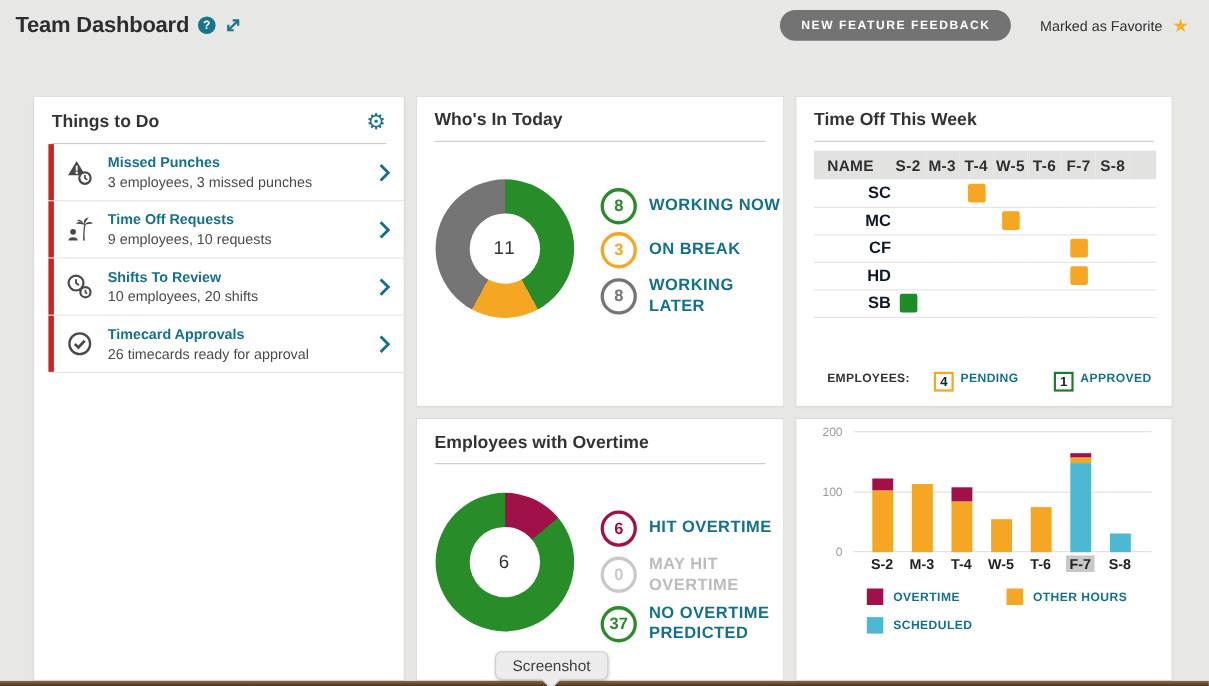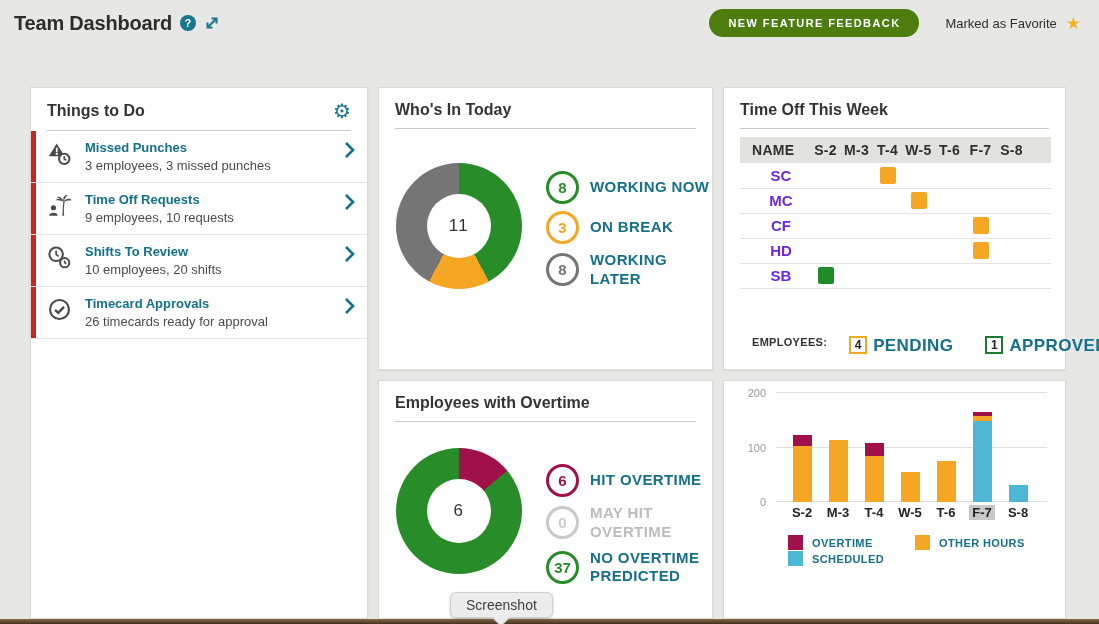--- a/index.html
+++ b/index.html
@@ -9,41 +9,41 @@
     background:#e7e7e5; font-family:"Liberation Sans", sans-serif; cursor:default;
   }
   
   .header { display:flex; justify-content:space-between; align-items:center; padding:8px 18px 0 14px; height:38px; }
   .title-group { display:flex; align-items:center; gap:8px; }
   .page-title { font-size:20px; font-weight:700; color:#2d2d2d; letter-spacing:-0.2px; }
   .help-icon { width:16px; height:16px; border-radius:50%; background:#17768a; color:#fff;
     font-size:11px; font-weight:700; display:flex; align-items:center; justify-content:center; cursor:pointer; }
   .expand-icon { cursor:pointer; display:flex; }
   .header-right { display:flex; align-items:center; gap:26px; }
-  .feedback-btn { background:#4d7c0f; color:#fff; border:none; border-radius:16px; padding:8px 19px;
+  .feedback-btn { background:#737373; color:#fff; border:none; border-radius:16px; padding:8px 19px;
     font-family:"Liberation Sans",sans-serif; font-size:11px; font-weight:700; letter-spacing:1.4px; cursor:pointer; }
   .favorite { display:flex; align-items:center; gap:9px; font-size:13px; color:#2f2f2f; }
   .star-icon { color:#f0b429; font-size:17px; line-height:1; cursor:pointer; }
 
   
   .grid { position:absolute; top:87px; left:30px; display:flex; gap:10px; }
   .col { display:flex; flex-direction:column; gap:10px; }
   .card { background:#fff; border:1px solid #dadad8; box-shadow:0 1px 2px rgba(0,0,0,.06); position:relative; }
   .card-todo { width:338px; height:532px; }
   .card-mid { width:335px; }
   .card-right { width:343px; }
   .row1 { height:283px; }
   .row2 { height:239px; }
   .card-head { margin:13px 16px 0; padding-bottom:9px; border-bottom:1px solid #c9c9c9;
     display:flex; justify-content:space-between; align-items:center; }
   .card-title { font-size:16px; font-weight:700; color:#333; }
   .gear-icon { color:#17768a; font-size:20px; line-height:1; cursor:pointer; }
 
   
-  .todo-item { position:relative; display:flex; margin-left:0;
+  .todo-item { position:relative; display:flex; align-items:center; margin-left:13px;
     padding:9px 12px 9px 15px; border-bottom:1px solid #e4e4e4; cursor:pointer; }
   .todo-item::before { content:""; position:absolute; left:0; top:0; bottom:0; width:5px; background:#c8251f; }
   .todo-icon { flex:0 0 27px; margin-right:12px; display:flex; }
   .todo-text { flex:1; }
   .todo-title { color:#15708a; font-size:13px; font-weight:700; margin-bottom:3px; }
   .todo-sub { color:#4a4a4a; font-size:13px; }
   .todo-chevron { display:flex; }
 
   
   .panel-body { display:flex; padding-left:17px; align-items:flex-start; }
@@ -60,40 +60,40 @@
     display:flex; align-items:center; justify-content:center; font-size:15px; font-weight:700; }
   .ring-label { font-size:15px; font-weight:700; letter-spacing:.4px; max-width:130px; line-height:1.25; }
 
   
   .toff-table { margin:8px 16px 0; width:311px; border-collapse:collapse; table-layout:fixed; }
   .toff-table th { background:#e2e2e0; font-size:14px; font-weight:700; color:#2f2f2f; height:26px; letter-spacing:.3px; }
   .toff-table th.name-col { text-align:left; padding-left:12px; width:70px; }
   .toff-table th.day-col { width:31px; text-align:center; }
   .toff-table th.fill-col { width:auto; }
   .toff-table td { border-bottom:1px solid #e3e3e3; height:25px; padding:0; text-align:center; }
-  .toff-table td.name-cell { font-size:15px; font-weight:700; color:#6d28d9; text-align:center; padding-left:12px; }
+  .toff-table td.name-cell { font-size:15px; font-weight:700; color:#0f172a; text-align:right; padding-left:12px; }
   .marker { width:16px; height:17px; border-radius:2px; margin:0 auto; }
   .toff-footer { position:absolute; bottom:13px; left:28px; display:flex; align-items:flex-start; }
   .toff-footer-label { font-size:11px; font-weight:700; color:#333; letter-spacing:.3px; margin-right:22px; }
   .count-box { width:18px; height:18px; border:2px solid; display:flex; align-items:center; justify-content:center;
     font-size:12px; font-weight:700; color:#222; }
-  .count-label { color:#15708a; font-size:17px; font-weight:700; letter-spacing:.4px; margin-left:6px; }
+  .count-label { color:#15708a; font-size:11px; font-weight:700; letter-spacing:.4px; margin-left:6px; }
   .count-gap { width:32px; }
 
   
   .bars-wrap { position:relative; margin:12px 16px 0 0; height:109px; }
   .gridline { position:absolute; left:52px; right:2px; border-top:1px solid #dedede; }
   .ytick { position:absolute; left:0; width:42px; text-align:right; font-size:11px; color:#999; transform:translateY(50%); }
   .bars-row { position:absolute; left:60px; bottom:0; display:flex; }
   .bar-slot { width:36px; display:flex; justify-content:center; align-items:flex-end; }
   .bar { width:19px; display:flex; flex-direction:column-reverse; }
   .xlabels { display:flex; margin:3px 0 0 60px; }
   .xlabel { width:36px; text-align:center; font-size:13px; font-weight:700; color:#222; }
   .xlabel .hl { background:#c8c8c8; padding:0 3px; }
-  .th-legend { margin:15px 0 0 64px; display:grid; grid-template-columns:127px auto; row-gap:1px; }
+  .th-legend { margin:15px 0 0 64px; display:grid; grid-template-columns:127px auto; row-gap:11px; }
   .legend-item { display:flex; align-items:center; gap:9px; font-size:11px; font-weight:700;
     color:#15708a; letter-spacing:.4px; }
   .swatch { width:15px; height:15px; flex:0 0 15px; }
 
   
   .screenshot-tooltip { position:absolute; left:450px; top:592px; background:#ececec; border:1px solid #cfcfcf;
     border-radius:6px; padding:4px 15px; font-size:14px; color:#3e3e3e; box-shadow:0 1px 3px rgba(0,0,0,.18); z-index:6; }
   .tooltip-arrow { position:absolute; left:44px; bottom:-7px; width:12px; height:12px; background:#ececec;
     border-right:1px solid #cfcfcf; border-bottom:1px solid #cfcfcf; transform:rotate(45deg); }
   .bottom-bar { position:absolute; left:0; right:0; bottom:0; height:5px;

